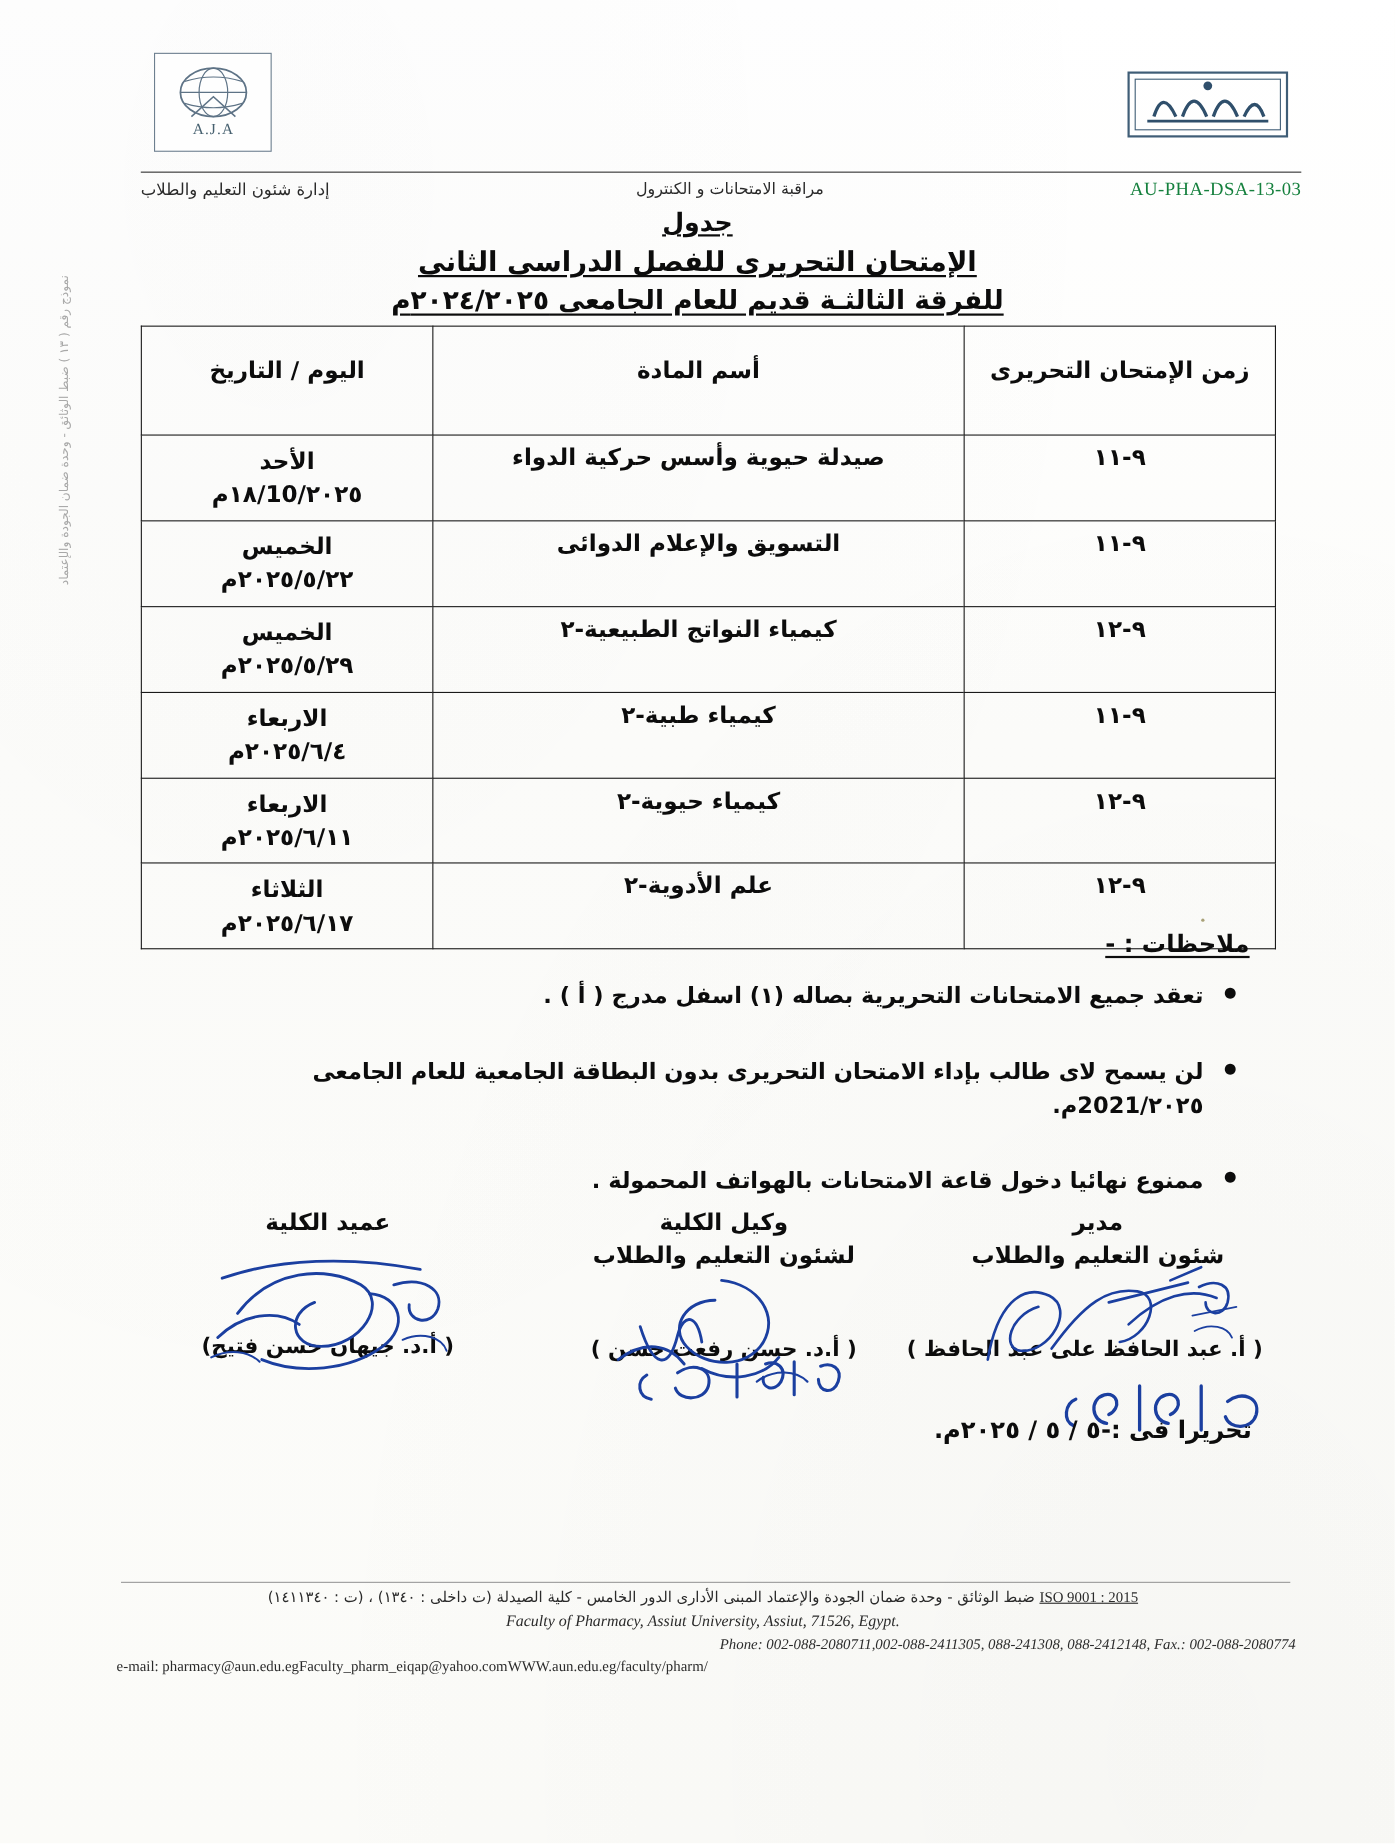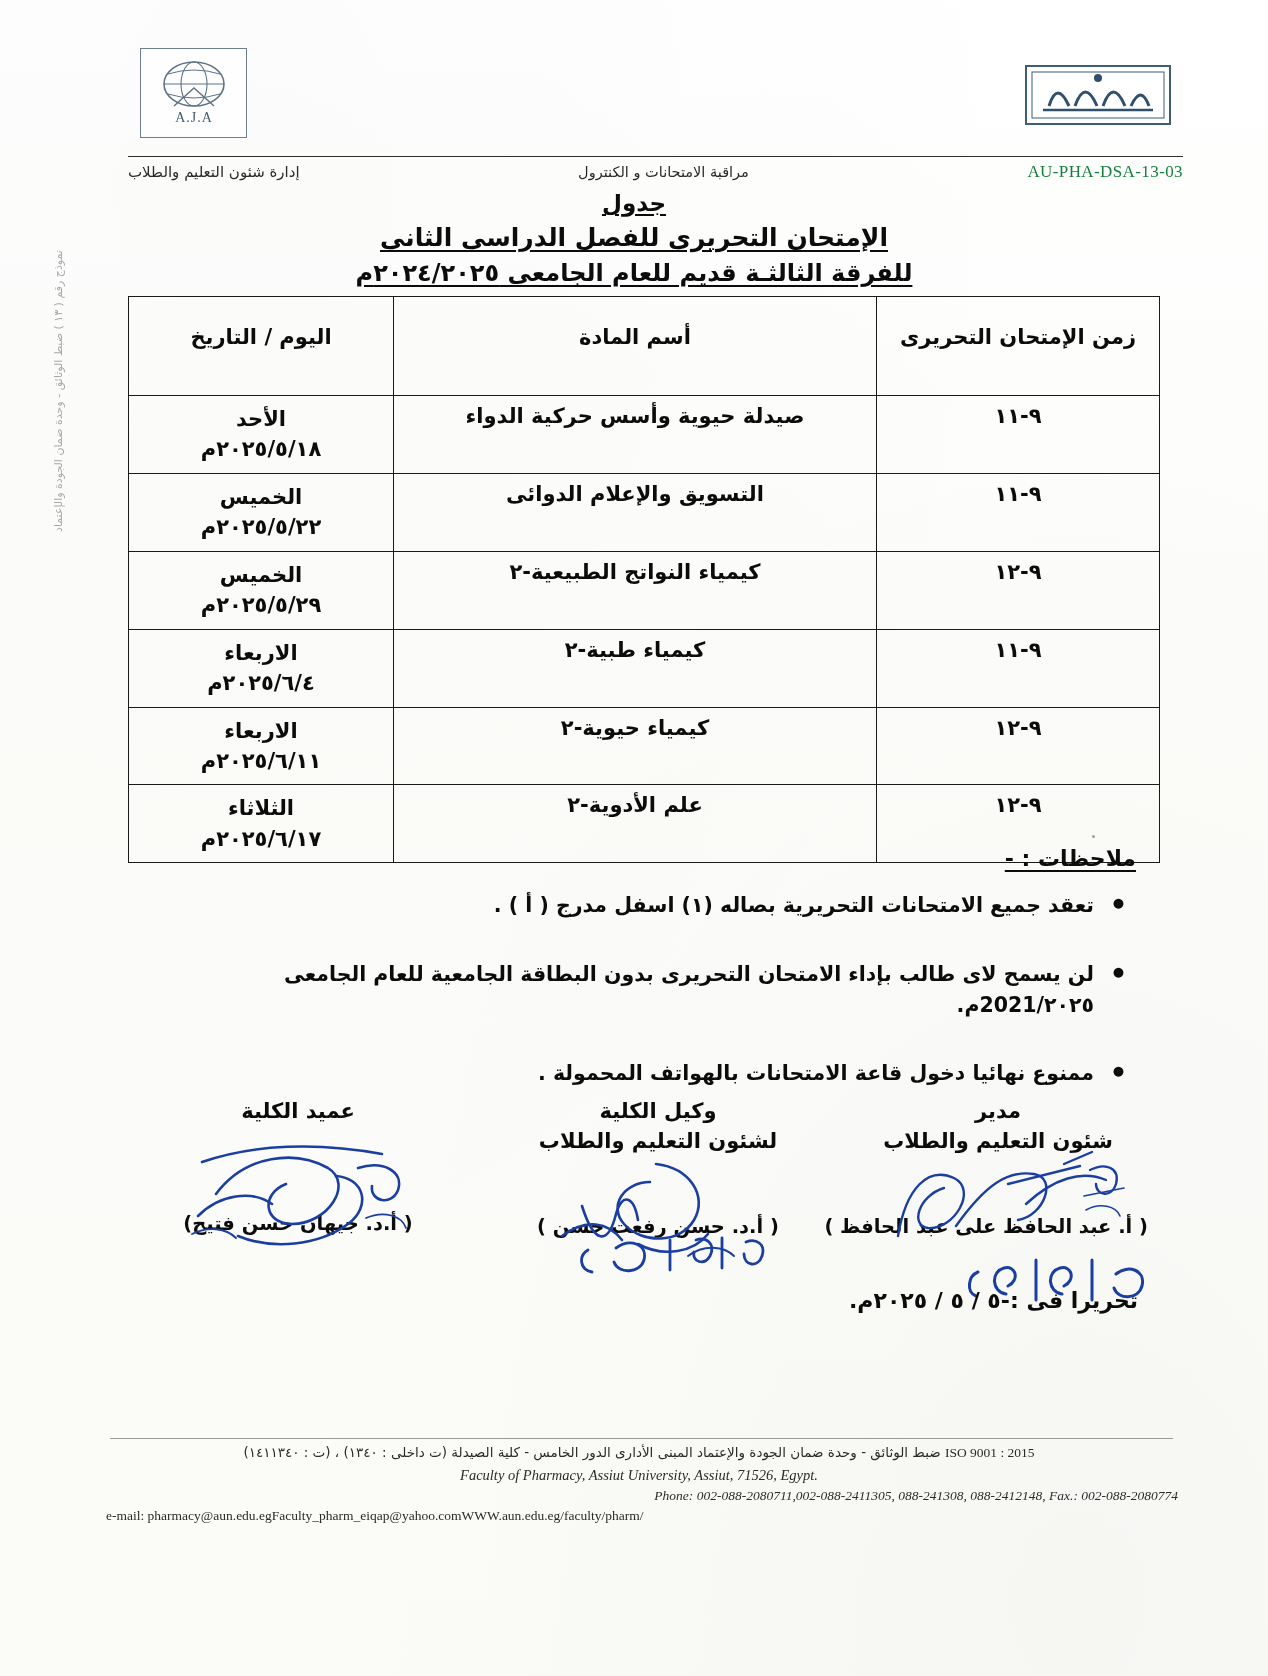--- a/index.html
+++ b/index.html
@@ -269,21 +269,21 @@
     right: 90px;
     top: 1444px;
     text-align: center;
     color: #2b2b2b;
   }
   .f-line-ar {
     font-size: 13.5px;
     margin-bottom: 6px;
     direction: rtl;
   }
-  .f-iso { direction: ltr; display: inline-block; font-family: "Liberation Serif", serif; }
+  .f-iso { direction: ltr; display: inline-block; font-family: "Liberation Serif", serif; text-decoration: underline; }
   .f-line-en {
     font-family: "Liberation Serif", "DejaVu Serif", serif;
     font-style: italic;
     font-size: 14.5px;
     direction: ltr;
     margin-bottom: 4px;
   }
   .f-contacts {
     font-family: "Liberation Serif", "DejaVu Serif", serif;
     font-size: 13.5px;
@@ -354,21 +354,21 @@
         <th class="col-sub">أسم المادة</th>
         <th class="col-date">اليوم / التاريخ</th>
       </tr>
     </thead>
     <tbody>
       <tr>
         <td class="cell-time">٩-١١</td>
         <td>صيدلة حيوية وأسس حركية الدواء</td>
         <td>
           <span class="cell-day">الأحد</span>
-          <span class="cell-date">٢٠٢٥/٥/١٨م</span>
+          <span class="cell-date">٢٠٢٥/10/١٨م</span>
         </td>
       </tr>
       <tr>
         <td class="cell-time">٩-١١</td>
         <td>التسويق والإعلام الدوائى</td>
         <td>
           <span class="cell-day">الخميس</span>
           <span class="cell-date">٢٠٢٥/٥/٢٢م</span>
         </td>
       </tr>

